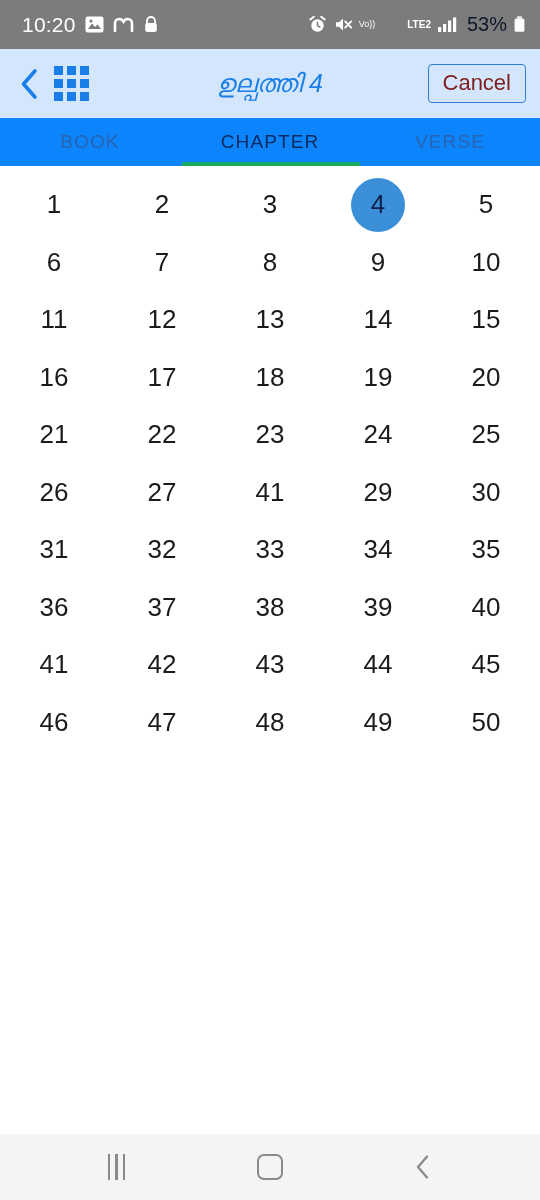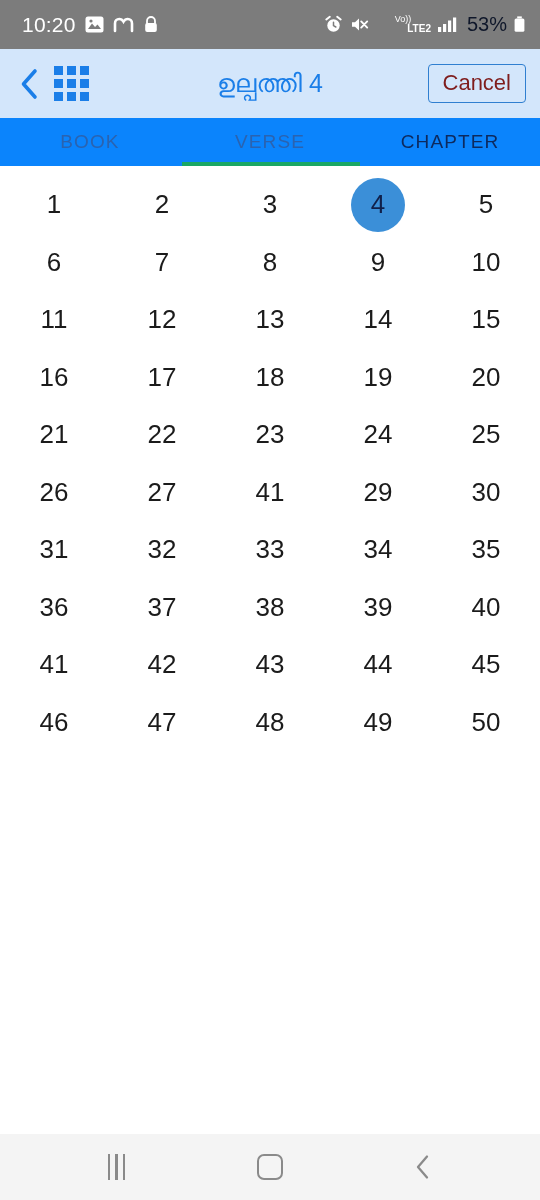--- a/index.html
+++ b/index.html
@@ -86,20 +86,21 @@
     height: 9px;
   }
   .header-title {
     position: absolute;
     left: 0;
     right: 0;
     text-align: center;
     font-size: 25px;
     color: #1a7ee8;
     pointer-events: none;
+    font-style: italic;
   }
   .cancel-btn {
     margin-left: auto;
     z-index: 2;
     border: 1px solid #2f7fd0;
     border-radius: 4px;
     background: transparent;
     color: #7f1d1d;
     font-size: 22px;
     font-family: "Liberation Sans", sans-serif;
@@ -233,21 +234,21 @@
   <div class="status-right">
     <svg class="sicon" width="19" height="19" viewBox="0 0 19 19">
       <circle cx="9.5" cy="10.5" r="6.2" fill="#ffffff"></circle>
       <path d="M2.3 4.5 L5.8 1.8 M16.7 4.5 L13.2 1.8" stroke="#ffffff" stroke-width="2" stroke-linecap="round"></path>
       <path d="M9.5 7.3 L9.5 10.6 L11.8 12" stroke="#7c7c7c" stroke-width="1.5" fill="none" stroke-linecap="round"></path>
     </svg>
     <svg class="sicon" width="20" height="19" viewBox="0 0 20 19">
       <path d="M3 7.2 L6 7.2 L10 3.6 L10 15.4 L6 11.8 L3 11.8 Z" fill="#ffffff"></path>
       <path d="M12.2 6.4 L18.2 12.6 M18.2 6.4 L12.2 12.6" stroke="#ffffff" stroke-width="1.9" stroke-linecap="round"></path>
     </svg>
-    <span style="display:flex;flex-direction:column;align-items:center;line-height:1;color:#ffffff;">
+    <span style="display:flex;flex-direction:row;align-items:center;line-height:1;color:#ffffff;">
       <span style="font-size:9px;">Vo))</span>
       <span style="font-size:10px;font-weight:bold;margin-left:32px;">LTE2</span>
     </span>
     <svg class="sicon" width="22" height="19" viewBox="0 0 22 19">
       <rect x="1" y="12" width="3.2" height="5" fill="#ffffff"></rect>
       <rect x="6" y="9" width="3.2" height="8" fill="#ffffff"></rect>
       <rect x="11" y="5.5" width="3.2" height="11.5" fill="#ffffff"></rect>
       <rect x="16" y="2.5" width="3.2" height="14.5" fill="#ffffff"></rect>
     </svg>
     <span class="status-battery-text">53%</span>
@@ -276,22 +277,22 @@
       <span></span>
       <span></span>
     </div>
   </div>
   <div class="header-title">ഉല്പത്തി 4</div>
   <button class="cancel-btn">Cancel</button>
 </div>
 
 <div class="tab-bar">
   <div class="tab">BOOK</div>
+  <div class="tab active">CHAPTER</div>
   <div class="tab">VERSE</div>
-  <div class="tab active">CHAPTER</div>
   <div class="tab-indicator"></div>
 </div>
 
 <div class="grid-area">
   <div class="num-grid" id="num-grid">
       <div class="num-cell">
         <span class="bubble">1</span>
       </div>
       <div class="num-cell">
         <span class="bubble">2</span>

